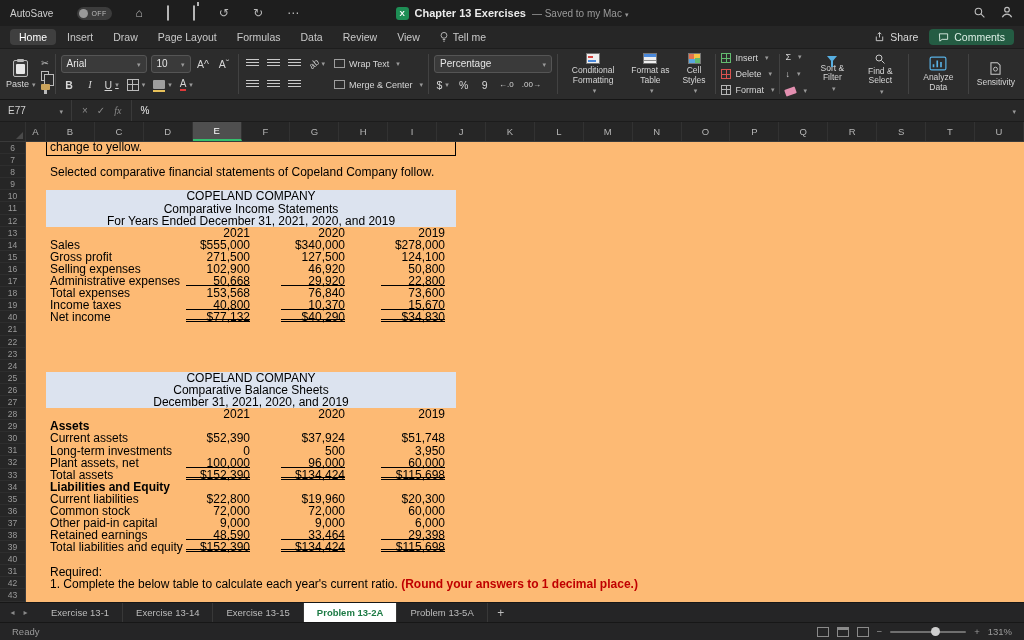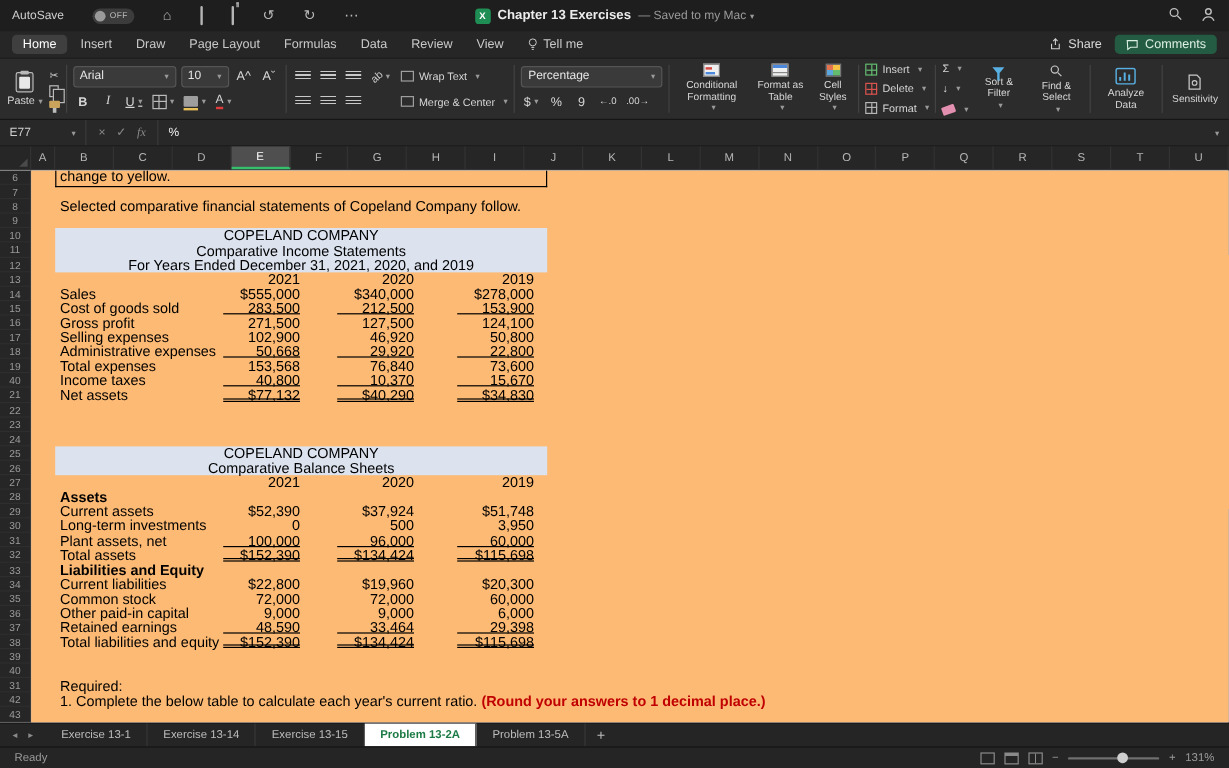--- a/index.html
+++ b/index.html
@@ -515,26 +515,20 @@
             <span class="val v1">2021</span>
             <span class="val v2">2020</span>
             <span class="val v3">2019</span>
           </div>
           <div class="t-row">
             <span class="lab">Sales</span>
             <span class="val v1">$555,000</span>
             <span class="val v2">$340,000</span>
             <span class="val v3">$278,000</span>
           </div>
-          <div class="t-row u-single">
-            <span class="lab">Cost of goods sold</span>
-            <span class="val v1">283,500</span>
-            <span class="val v2">212,500</span>
-            <span class="val v3">153,900</span>
-          </div>
           <div class="t-row">
             <span class="lab">Gross profit</span>
             <span class="val v1">271,500</span>
             <span class="val v2">127,500</span>
             <span class="val v3">124,100</span>
           </div>
           <div class="t-row">
             <span class="lab">Selling expenses</span>
             <span class="val v1">102,900</span>
             <span class="val v2">46,920</span>
@@ -552,30 +546,31 @@
             <span class="val v2">76,840</span>
             <span class="val v3">73,600</span>
           </div>
           <div class="t-row u-single">
             <span class="lab">Income taxes</span>
             <span class="val v1">40,800</span>
             <span class="val v2">10,370</span>
             <span class="val v3">15,670</span>
           </div>
           <div class="t-row u-double">
-            <span class="lab">Net assets</span>
+            <span class="lab">Net income</span>
             <span class="val v1">$77,132</span>
             <span class="val v2">$40,290</span>
             <span class="val v3">$34,830</span>
           </div>
         </div>
       <div class="fin-table" id="balance-sheet">
           <div class="ts-head">
             <div class="ts-line">COPELAND COMPANY</div>
             <div class="ts-line">Comparative Balance Sheets</div>
+            <div class="ts-line">December 31, 2021, 2020, and 2019</div>
           </div>
           <div class="t-row years">
             <span class="val v1">2021</span>
             <span class="val v2">2020</span>
             <span class="val v3">2019</span>
           </div>
           <div class="t-row">
             <span class="lab bold">Assets</span>
           </div>
           <div class="t-row">

